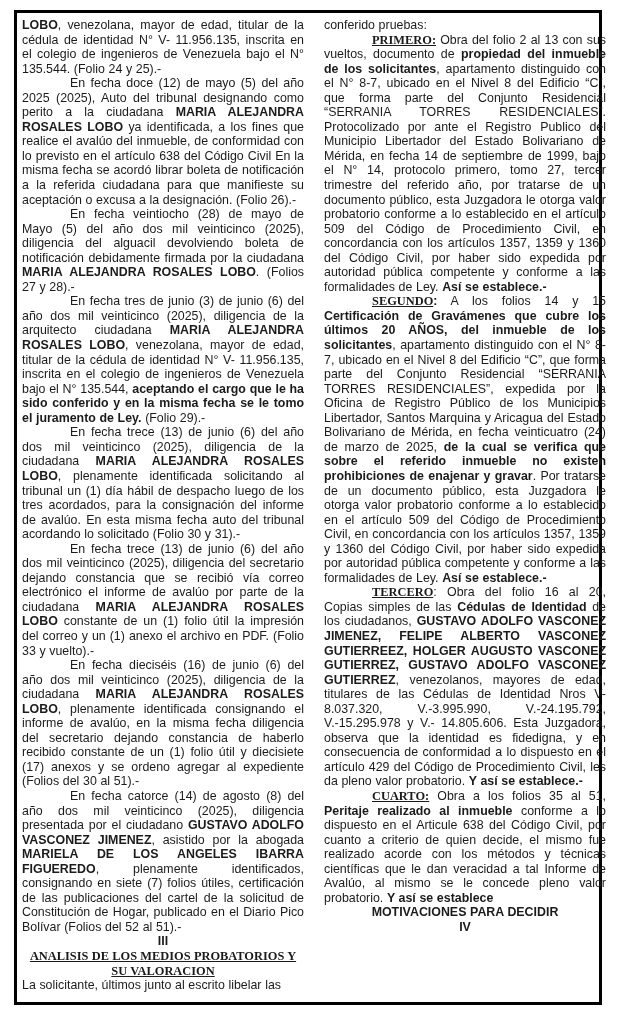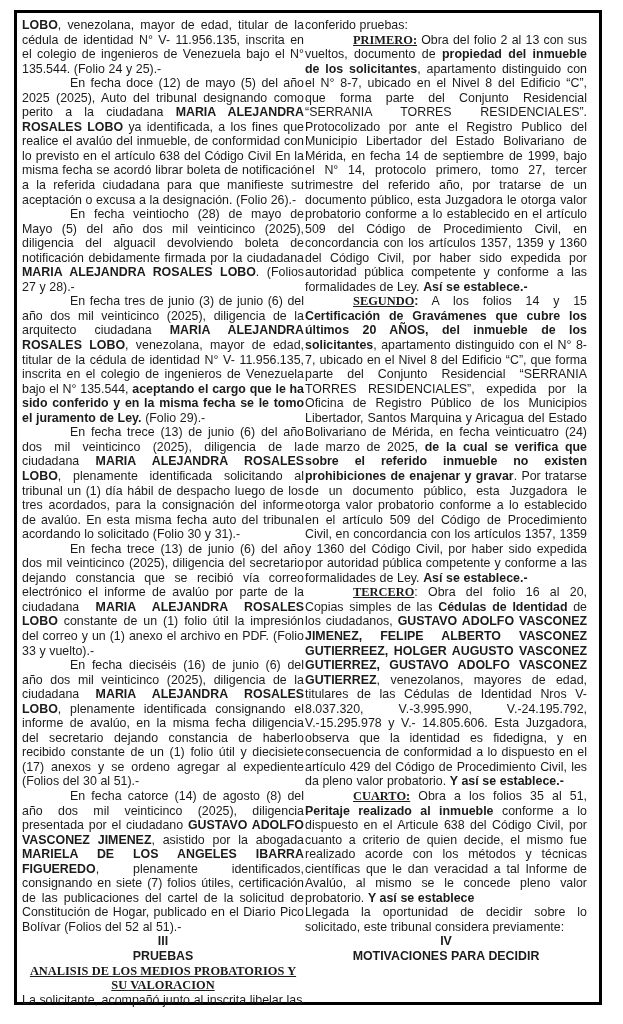--- a/index.html
+++ b/index.html
@@ -6,21 +6,21 @@
   body{
     width:623px;height:1024px;position:relative;overflow:hidden;
     font-family:"Liberation Sans","DejaVu Sans",sans-serif;
     color:#1b1b1b;
   }
   .page-border{
     position:absolute;left:14px;top:10px;width:588px;height:995px;
     border:3px solid #000000;box-sizing:border-box;background:#ffffff;
   }
   .page-inner{
-    display:flex;flex-direction:row;gap:1px;
+    display:flex;flex-direction:row;gap:20px;
     padding:5px 4px 16px 5px;box-sizing:border-box;height:100%;
   }
   .col{
     width:282px;flex:0 0 282px;
     font-size:12.4px;line-height:14.55px;
     text-align:justify;
     word-spacing:0.2px;
   }
   .para{margin:0;}
   .para.indent{text-indent:48px;}
@@ -36,28 +36,26 @@
     <div class="col">
         <p class="para"><span class="r-b">LOBO</span><span>, venezolana, mayor de edad, titular de la cédula de identidad N° V- 11.956.135, inscrita en el colegio de ingenieros de Venezuela bajo el N° 135.544. (Folio 24 y 25).-</span></p>
         <p class="para indent"><span>En fecha doce (12) de mayo (5) del año 2025 (2025), Auto del tribunal designando como perito a la ciudadana </span><span class="r-b">MARIA ALEJANDRA ROSALES LOBO</span><span> ya identificada, a los fines que realice el avalúo del inmueble, de conformidad con lo previsto en el artículo 638 del Código Civil En la misma fecha se acordó librar boleta de notificación a la referida ciudadana para que manifieste su aceptación o excusa a la designación. (Folio 26).-</span></p>
         <p class="para indent"><span>En fecha veintiocho (28) de mayo de Mayo (5) del año dos mil veinticinco (2025), diligencia del alguacil devolviendo boleta de notificación debidamente firmada por la ciudadana </span><span class="r-b">MARIA ALEJANDRA ROSALES LOBO</span><span>. (Folios 27 y 28).-</span></p>
         <p class="para indent"><span>En fecha tres de junio (3) de junio (6) del año dos mil veinticinco (2025), diligencia de la arquitecto ciudadana </span><span class="r-b">MARIA ALEJANDRA ROSALES LOBO</span><span>, venezolana, mayor de edad, titular de la cédula de identidad N° V- 11.956.135, inscrita en el colegio de ingenieros de Venezuela bajo el N° 135.544, </span><span class="r-b">aceptando el cargo que le ha sido conferido y en la misma fecha se le tomo el juramento de Ley.</span><span> (Folio 29).-</span></p>
         <p class="para indent"><span>En fecha trece (13) de junio (6) del año dos mil veinticinco (2025), diligencia de la ciudadana </span><span class="r-b">MARIA ALEJANDRA ROSALES LOBO</span><span>, plenamente identificada solicitando al tribunal un (1) día hábil de despacho luego de los tres acordados, para la consignación del informe de avalúo. En esta misma fecha auto del tribunal acordando lo solicitado (Folio 30 y 31).-</span></p>
         <p class="para indent"><span>En fecha trece (13) de junio (6) del año dos mil veinticinco (2025), diligencia del secretario dejando constancia que se recibió vía correo electrónico el informe de avalúo por parte de la ciudadana </span><span class="r-b">MARIA ALEJANDRA ROSALES LOBO</span><span> constante de un (1) folio útil la impresión del correo y un (1) anexo el archivo en PDF. (Folio 33 y vuelto).-</span></p>
         <p class="para indent"><span>En fecha dieciséis (16) de junio (6) del año dos mil veinticinco (2025), diligencia de la ciudadana </span><span class="r-b">MARIA ALEJANDRA ROSALES LOBO</span><span>, plenamente identificada consignando el informe de avalúo, en la misma fecha diligencia del secretario dejando constancia de haberlo recibido constante de un (1) folio útil y diecisiete (17) anexos y se ordeno agregar al expediente (Folios del 30 al 51).-</span></p>
         <p class="para indent"><span>En fecha catorce (14) de agosto (8) del año dos mil veinticinco (2025), diligencia presentada por el ciudadano </span><span class="r-b">GUSTAVO ADOLFO VASCONEZ JIMENEZ</span><span>, asistido por la abogada </span><span class="r-b">MARIELA DE LOS ANGELES IBARRA FIGUEREDO</span><span>, plenamente identificados, consignando en siete (7) folios útiles, certificación de las publicaciones del cartel de la solicitud de Constitución de Hogar, publicado en el Diario Pico Bolívar (Folios del 52 al 51).-</span></p>
         <p class="para center"><span class="r-b">III</span></p>
-        <p class="para center"><span class="r-b">PRUEBAS</span></p>
         <p class="para center"><span class="r-bu">ANALISIS DE LOS MEDIOS PROBATORIOS Y SU VALORACION</span></p>
-        <p class="para"><span>La solicitante, acompañó junto al inscrita libelar las</span></p>
+        <p class="para"><span>La solicitante, últimos junto al escrito libelar las</span></p>
       </div>
     <div class="col">
         <p class="para"><span>conferido pruebas:</span></p>
         <p class="para indent"><span class="r-bu">PRIMERO:</span><span> Obra del folio 2 al 13 con sus vueltos, documento de </span><span class="r-b">propiedad del inmueble de los solicitantes</span><span>, apartamento distinguido con el N° 8-7, ubicado en el Nivel 8 del Edificio “C”, que forma parte del Conjunto Residencial “SERRANIA TORRES RESIDENCIALES”. Protocolizado por ante el Registro Publico del Municipio Libertador del Estado Bolivariano de Mérida, en fecha 14 de septiembre de 1999, bajo el N° 14, protocolo primero, tomo 27, tercer trimestre del referido año, por tratarse de un documento público, esta Juzgadora le otorga valor probatorio conforme a lo establecido en el artículo 509 del Código de Procedimiento Civil, en concordancia con los artículos 1357, 1359 y 1360 del Código Civil, por haber sido expedida por autoridad pública competente y conforme a las formalidades de Ley. </span><span class="r-b">Así se establece.-</span></p>
         <p class="para indent"><span class="r-bu">SEGUNDO</span><span class="r-b">:</span><span> A los folios 14 y 15 </span><span class="r-b">Certificación de Gravámenes que cubre los últimos 20 AÑOS, del inmueble de los solicitantes</span><span>, apartamento distinguido con el N° 8-7, ubicado en el Nivel 8 del Edificio “C”, que forma parte del Conjunto Residencial “SERRANIA TORRES RESIDENCIALES”, expedida por la Oficina de Registro Público de los Municipios Libertador, Santos Marquina y Aricagua del Estado Bolivariano de Mérida, en fecha veinticuatro (24) de marzo de 2025, </span><span class="r-b">de la cual se verifica que sobre el referido inmueble no existen prohibiciones de enajenar y gravar</span><span>. Por tratarse de un documento público, esta Juzgadora le otorga valor probatorio conforme a lo establecido en el artículo 509 del Código de Procedimiento Civil, en concordancia con los artículos 1357, 1359 y 1360 del Código Civil, por haber sido expedida por autoridad pública competente y conforme a las formalidades de Ley. </span><span class="r-b">Así se establece.-</span></p>
         <p class="para indent"><span class="r-bu">TERCERO</span><span>: Obra del folio 16 al 20, Copias simples de las </span><span class="r-b">Cédulas de Identidad</span><span> de los ciudadanos, </span><span class="r-b">GUSTAVO ADOLFO VASCONEZ JIMENEZ, FELIPE ALBERTO VASCONEZ GUTIERREEZ, HOLGER AUGUSTO VASCONEZ GUTIERREZ, GUSTAVO ADOLFO VASCONEZ GUTIERREZ</span><span>, venezolanos, mayores de edad, titulares de las Cédulas de Identidad Nros V- 8.037.320, V.-3.995.990, V.-24.195.792, V.-15.295.978 y V.- 14.805.606. Esta Juzgadora, observa que la identidad es fidedigna, y en consecuencia de conformidad a lo dispuesto en el artículo 429 del Código de Procedimiento Civil, les da pleno valor probatorio. </span><span class="r-b">Y así se establece.-</span></p>
         <p class="para indent"><span class="r-bu">CUARTO:</span><span> Obra a los folios 35 al 51, </span><span class="r-b">Peritaje realizado al inmueble</span><span> conforme a lo dispuesto en el Articule 638 del Código Civil, por cuanto a criterio de quien decide, el mismo fue realizado acorde con los métodos y técnicas científicas que le dan veracidad a tal Informe de Avalúo, al mismo se le concede pleno valor probatorio. </span><span class="r-b">Y así se establece</span></p>
-        <p class="para"><span>Llegada la oportunidad de decidir sobre lo solicitado, este tribunal considera previamente:</span></p>
+        <p class="para center"><span class="r-b">MOTIVACIONES PARA DECIDIR</span></p>
         <p class="para center"><span class="r-b">IV</span></p>
-        <p class="para center"><span class="r-b">MOTIVACIONES PARA DECIDIR</span></p>
       </div>
   </div>
 </div>
 
 </body></html>

